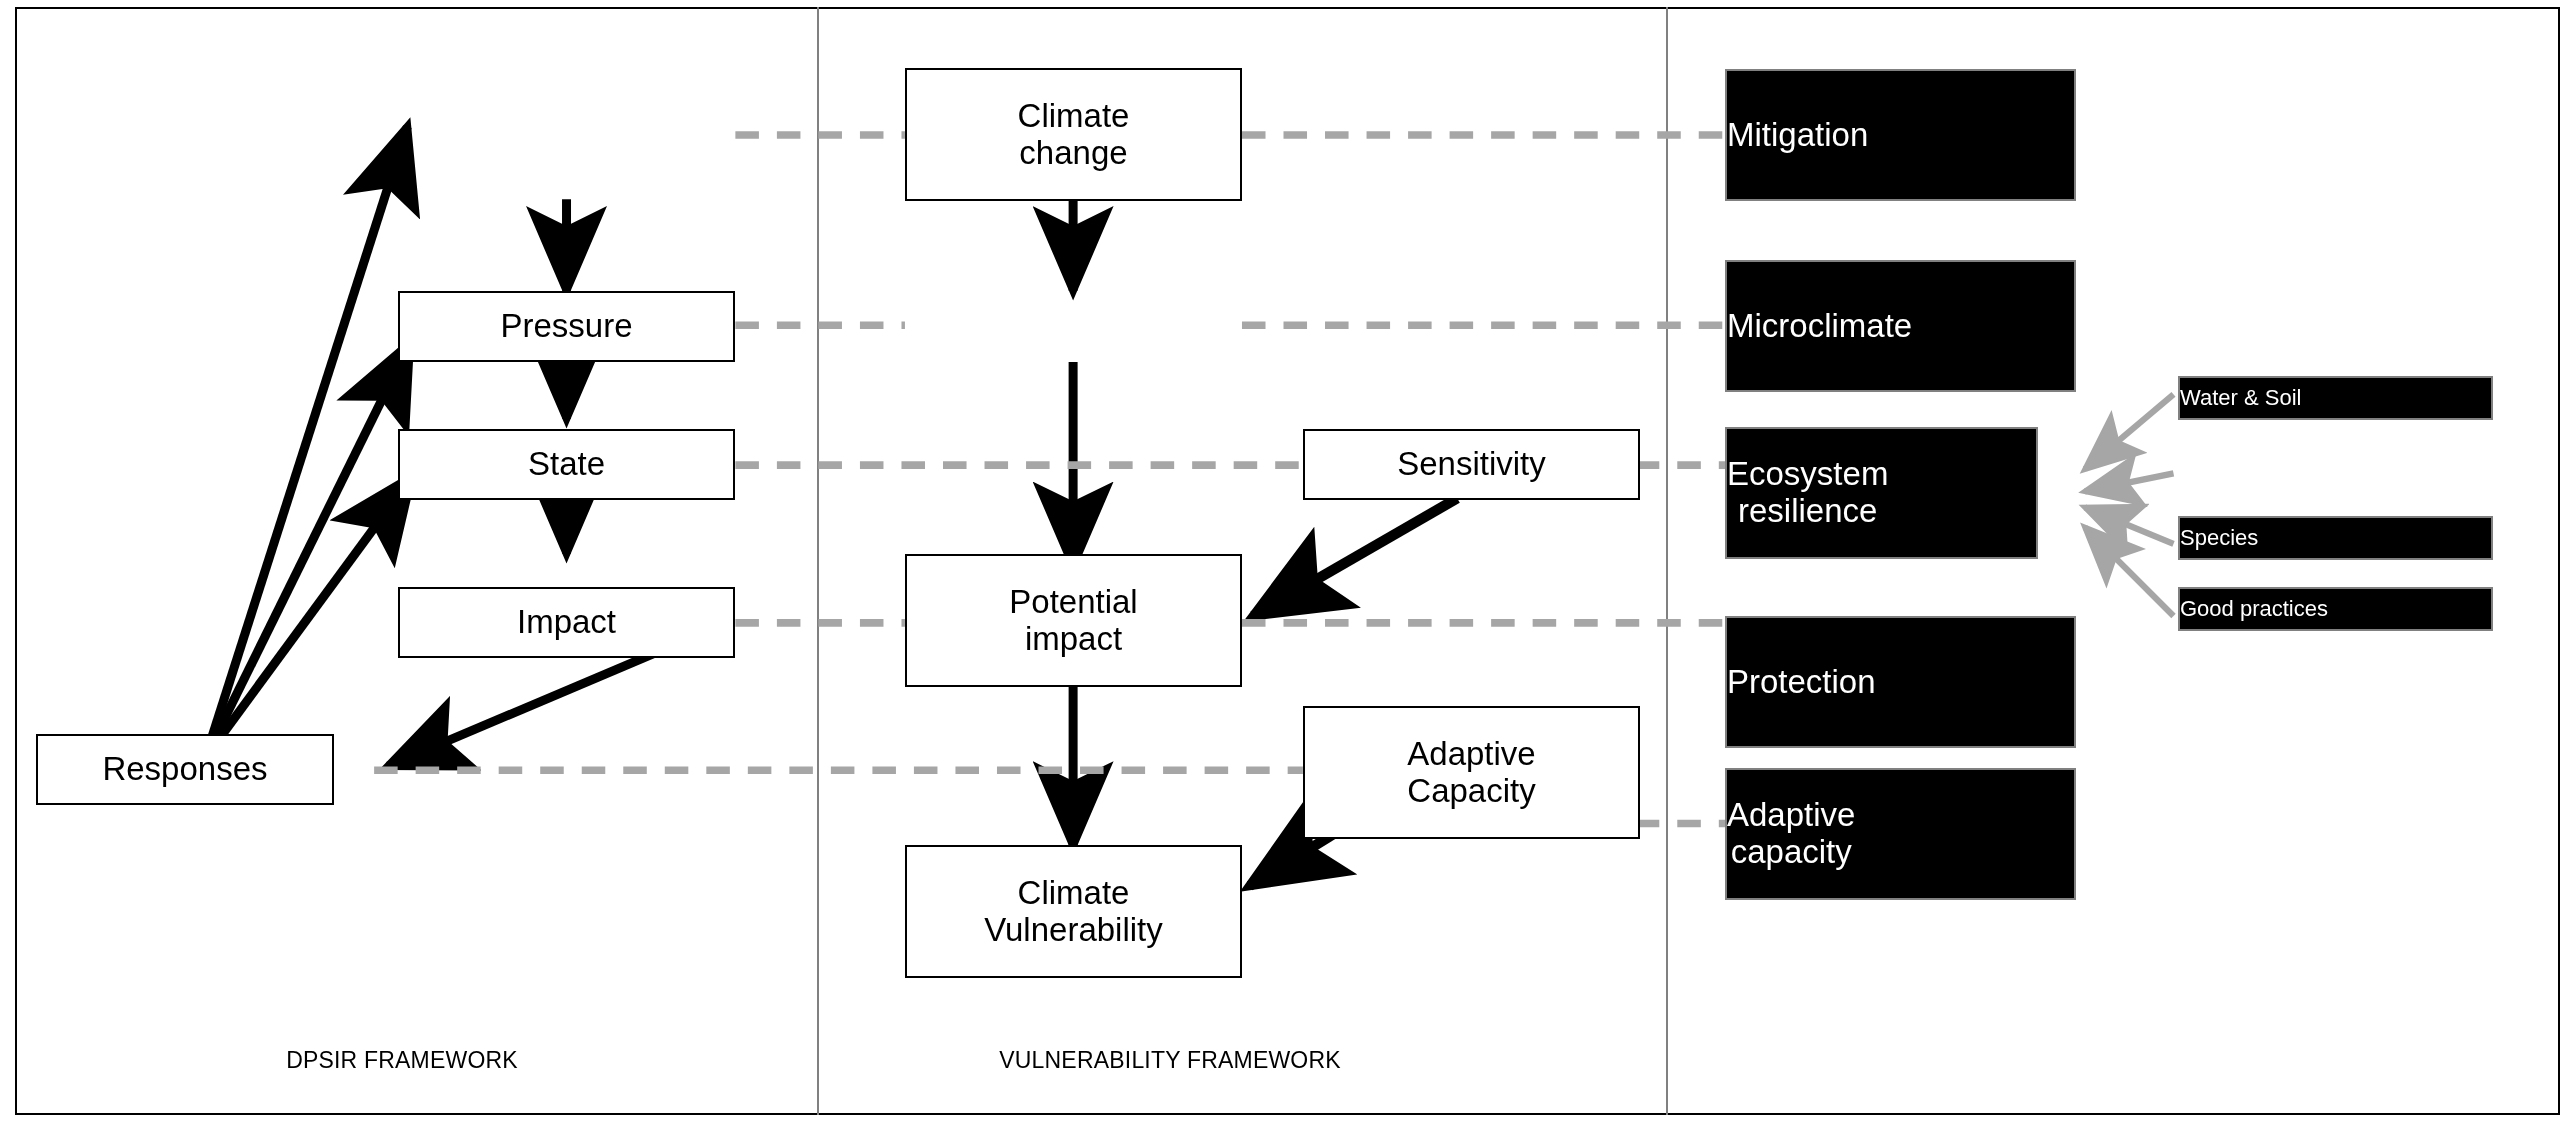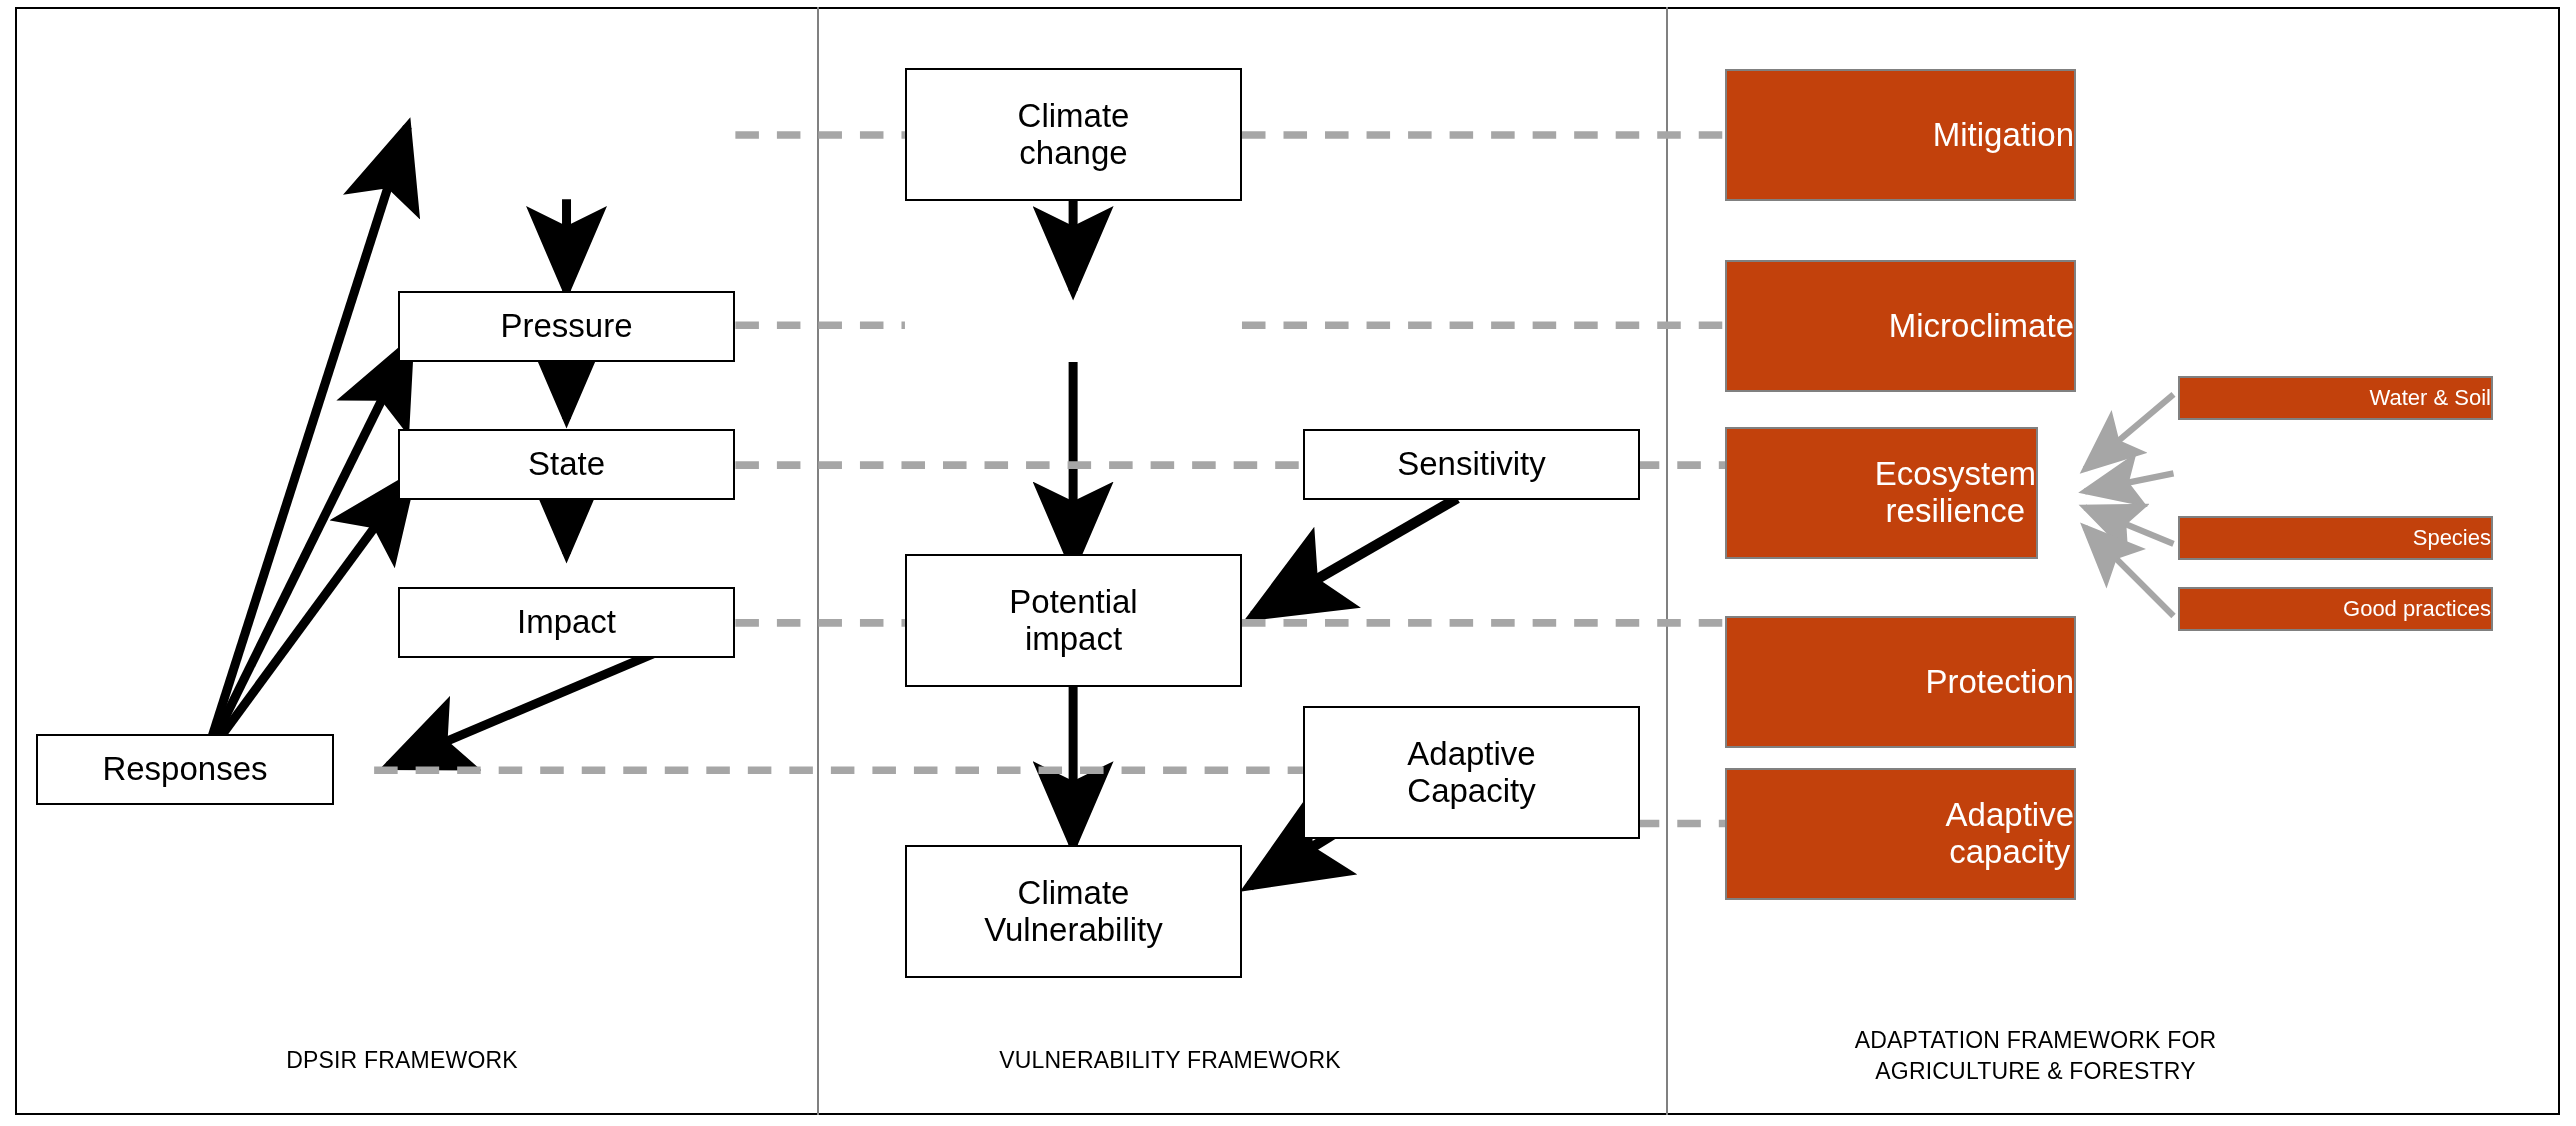--- a/index.html
+++ b/index.html
@@ -11,23 +11,23 @@
 
   
   .vdiv{position:absolute;top:7px;width:2.1px;height:1108px;background:#808080;}
 
   
   .wbox{position:absolute;box-sizing:border-box;background:#fff;border:2.8px solid #000;
         display:flex;align-items:center;justify-content:center;text-align:center;
         font-size:33px;color:#000;line-height:1.12;font-family:"Liberation Sans",sans-serif;}
 
   
-  .gbox{position:absolute;box-sizing:border-box;background:#c2410c;border:2.1px solid #808080;
-        display:flex;align-items:center;justify-content:flex-end;text-align:center;
-        font-size:33px;color:#fff;line-height:1.12;font-family:"Liberation Sans",sans-serif;padding-left:44px;}
+  .gbox{position:absolute;box-sizing:border-box;background:#000000;border:2.1px solid #808080;
+        display:flex;align-items:center;justify-content:flex-start;text-align:center;
+        font-size:33px;color:#fff;line-height:1.12;font-family:"Liberation Sans",sans-serif;}
   .gbox.small{font-size:22px;}
 
   
   .caption{position:absolute;text-align:center;font-size:23px;color:#000;line-height:1.35;
            font-family:"Liberation Sans",sans-serif;letter-spacing:0.2px;}
 
   svg.overlay{position:absolute;left:0;top:0;width:2576px;height:1126px;pointer-events:none;}
 </style>
 </head>
 <body>
@@ -167,19 +167,15 @@
   </div>
 
   <div class="gbox small" style="left:2178px;top:587px;width:315px;height:44px;">
     <span>Good practices</span>
   </div>
 
   <div class="caption" style="left:125px;top:1045px;width:554px;">DPSIR FRAMEWORK</div>
 
   <div class="caption" style="left:893px;top:1045px;width:554px;">VULNERABILITY FRAMEWORK</div>
 
-  <div class="caption" style="left:1620px;top:1025px;width:831px;">
-    <span>ADAPTATION FRAMEWORK FOR</span><br>
-    <span>AGRICULTURE &amp; FORESTRY</span>
-  </div>
 
 </div>
 
 
 </body></html>

